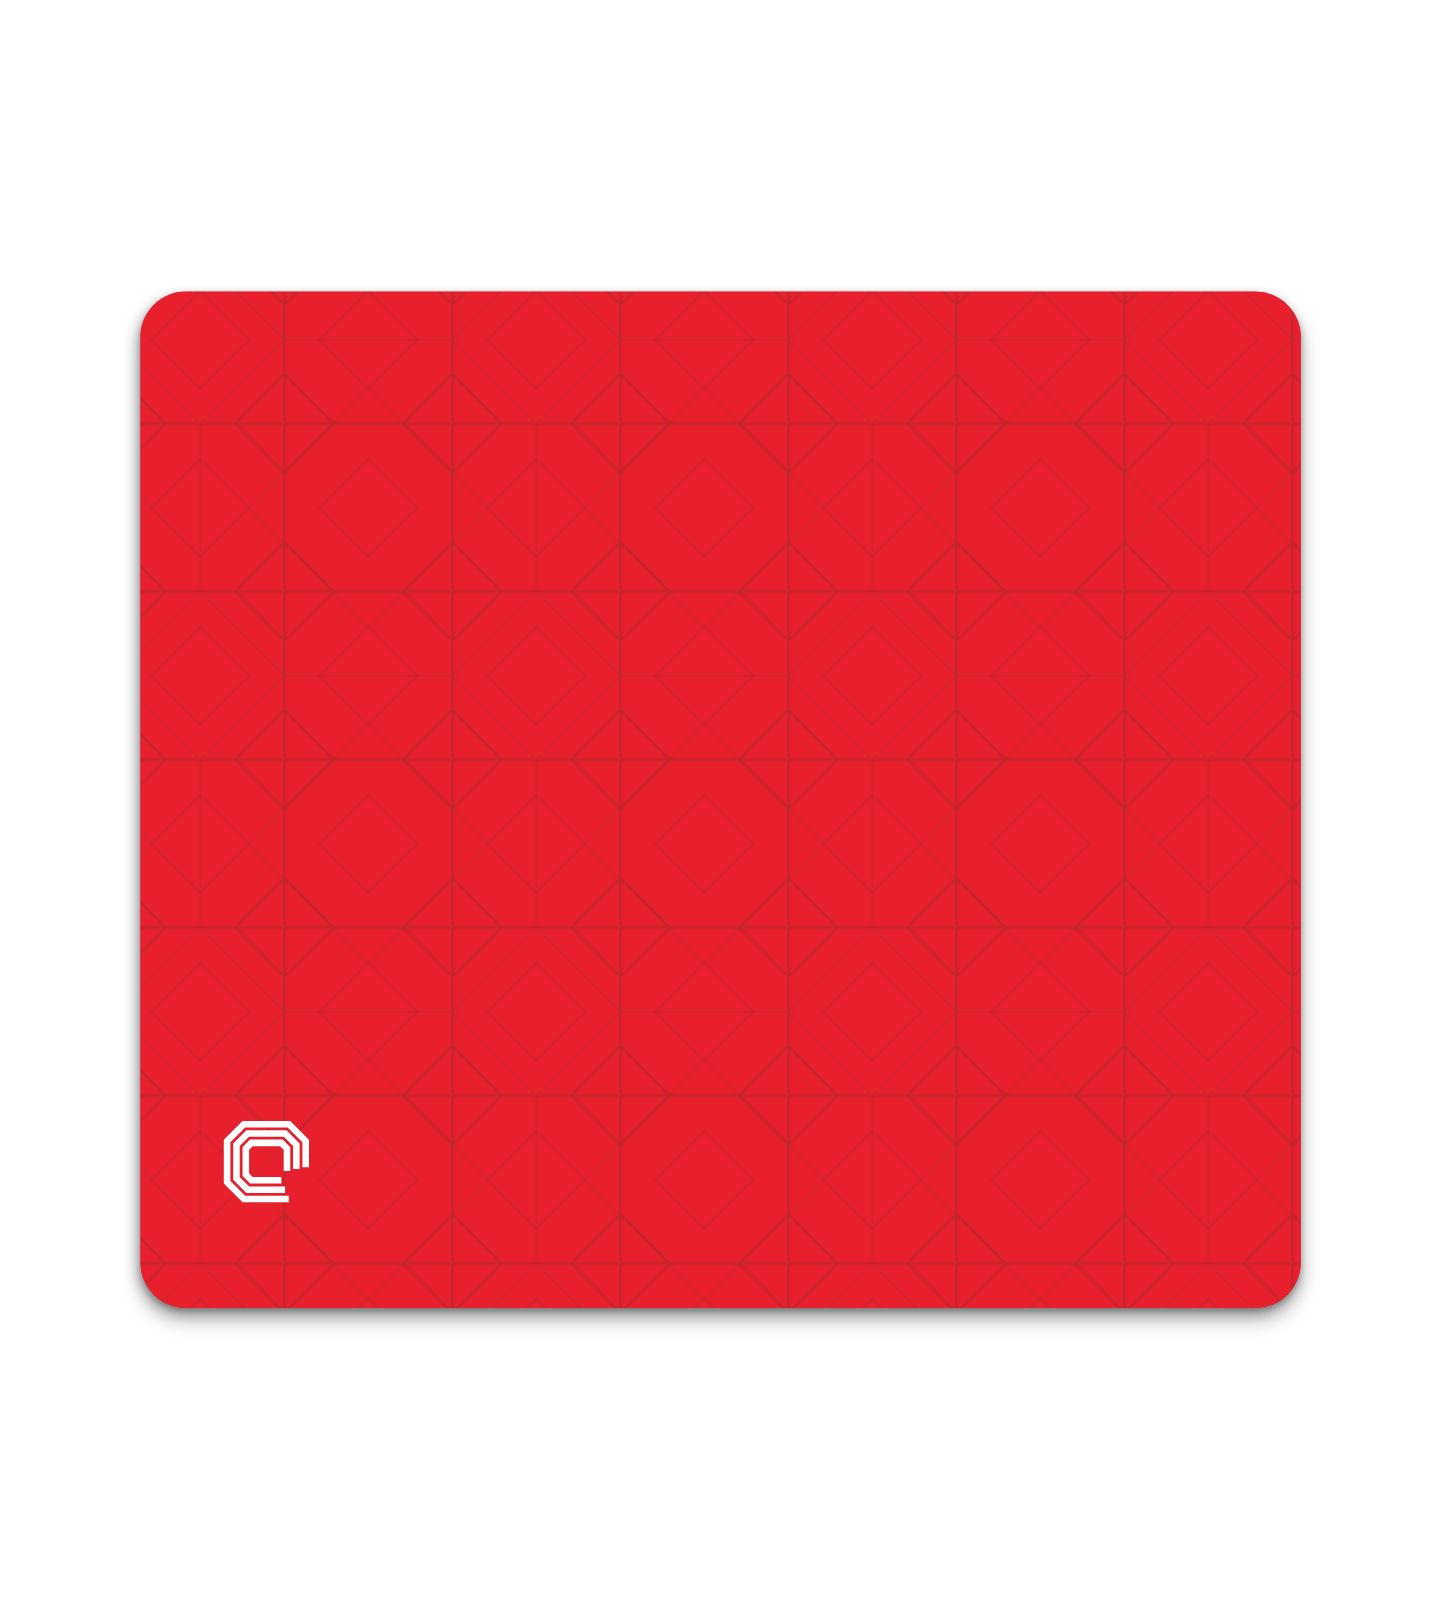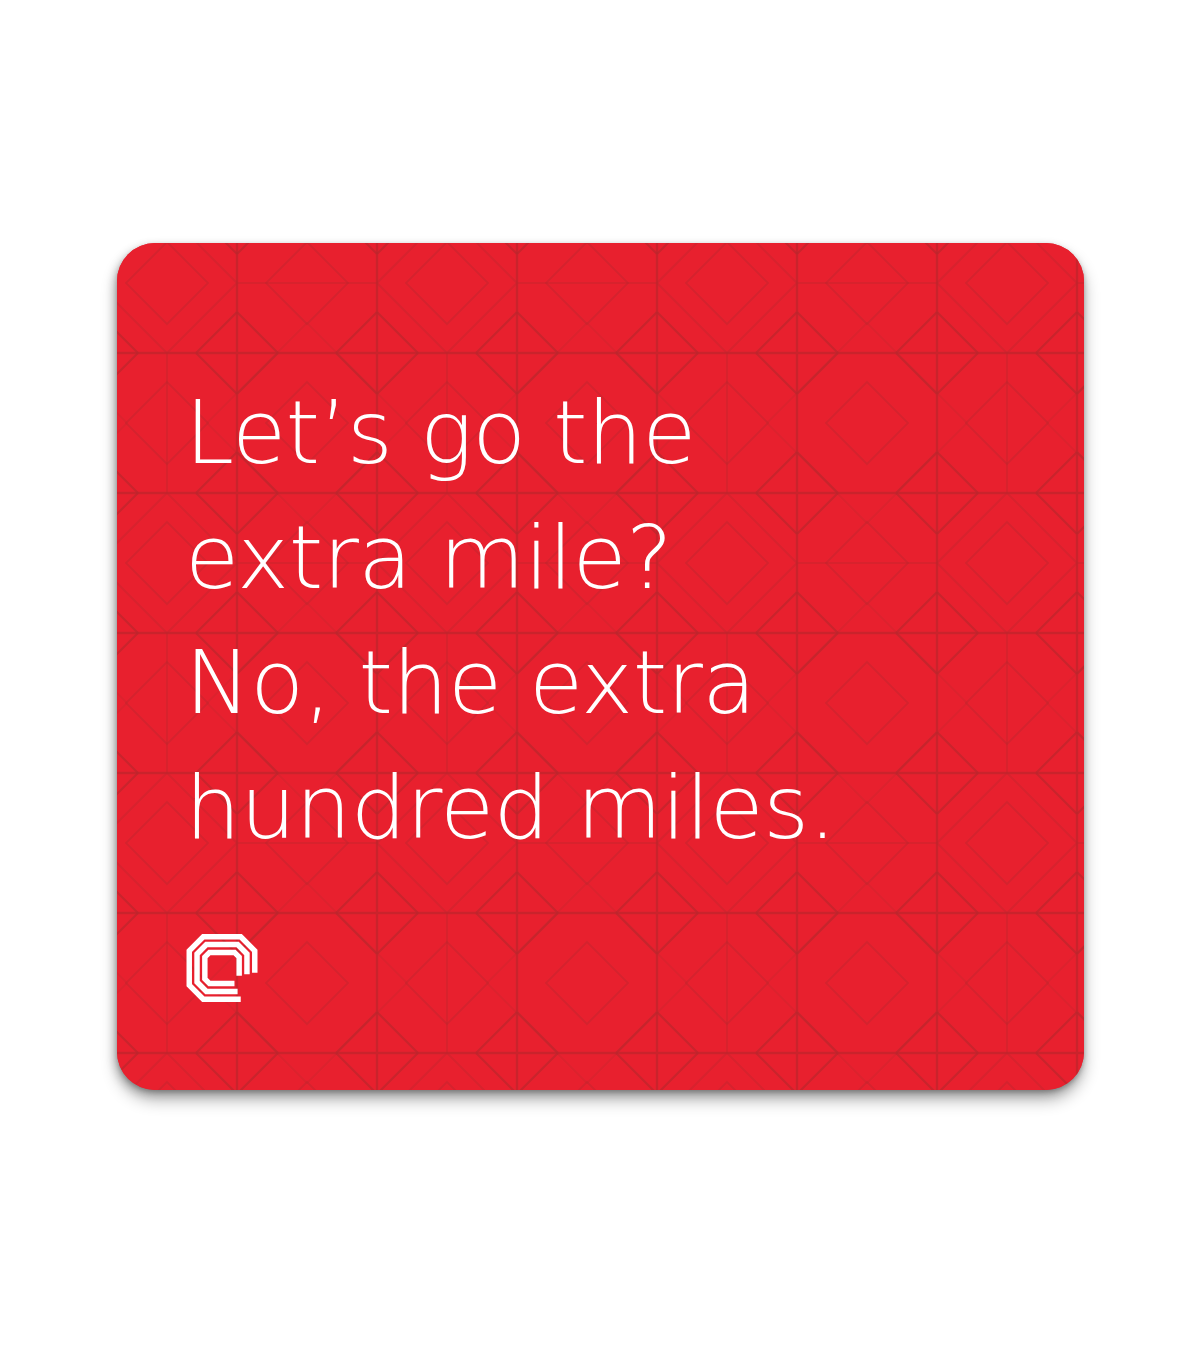--- a/index.html
+++ b/index.html
@@ -106,26 +106,20 @@
 
             <path d="M70 0 L210 0 L280 70 L280 210 L210 280 L70 280 L0 210 L0 70 Z" fill="none" stroke="#B8252C" stroke-width="2.2" stroke-opacity="0.34"></path>
             <path d="M140 40 L240 140 L140 240 L40 140 Z" fill="none" stroke="#B8252C" stroke-width="2.0" stroke-opacity="0.26"></path>
           </pattern>
         </defs>
         <rect x="0" y="0" width="967" height="847" fill="url(#octTile)"></rect>
         <rect x="0" y="0" width="967" height="847" fill="url(#octTile2)"></rect>
       </svg>
     </div>
 
-    <div id="headline">
-      <span class="hl">Let’s go the</span>
-      <span class="hl">extra mile?</span>
-      <span class="hl">No, the extra</span>
-      <span class="hl">hundred miles.</span>
-    </div>
 
     <div id="logo">
       <svg viewBox="0 0 100 100" xmlns="http://www.w3.org/2000/svg" aria-hidden="true">
         <g fill="none" stroke="#FFFFFF" stroke-width="7" stroke-linecap="butt" stroke-linejoin="miter">
 
           <path d="M74 90 L26 90 L8 72 L8 28 L26 10 L74 10 L92 28 L92 56"></path>
 
           <path d="M70 80 L30 80 L18 68 L18 32 L30 20 L70 20 L82 32 L82 58"></path>
 
           <path d="M66 70 L34 70 L28 64 L28 36 L34 30 L66 30 L72 36 L72 60"></path>

